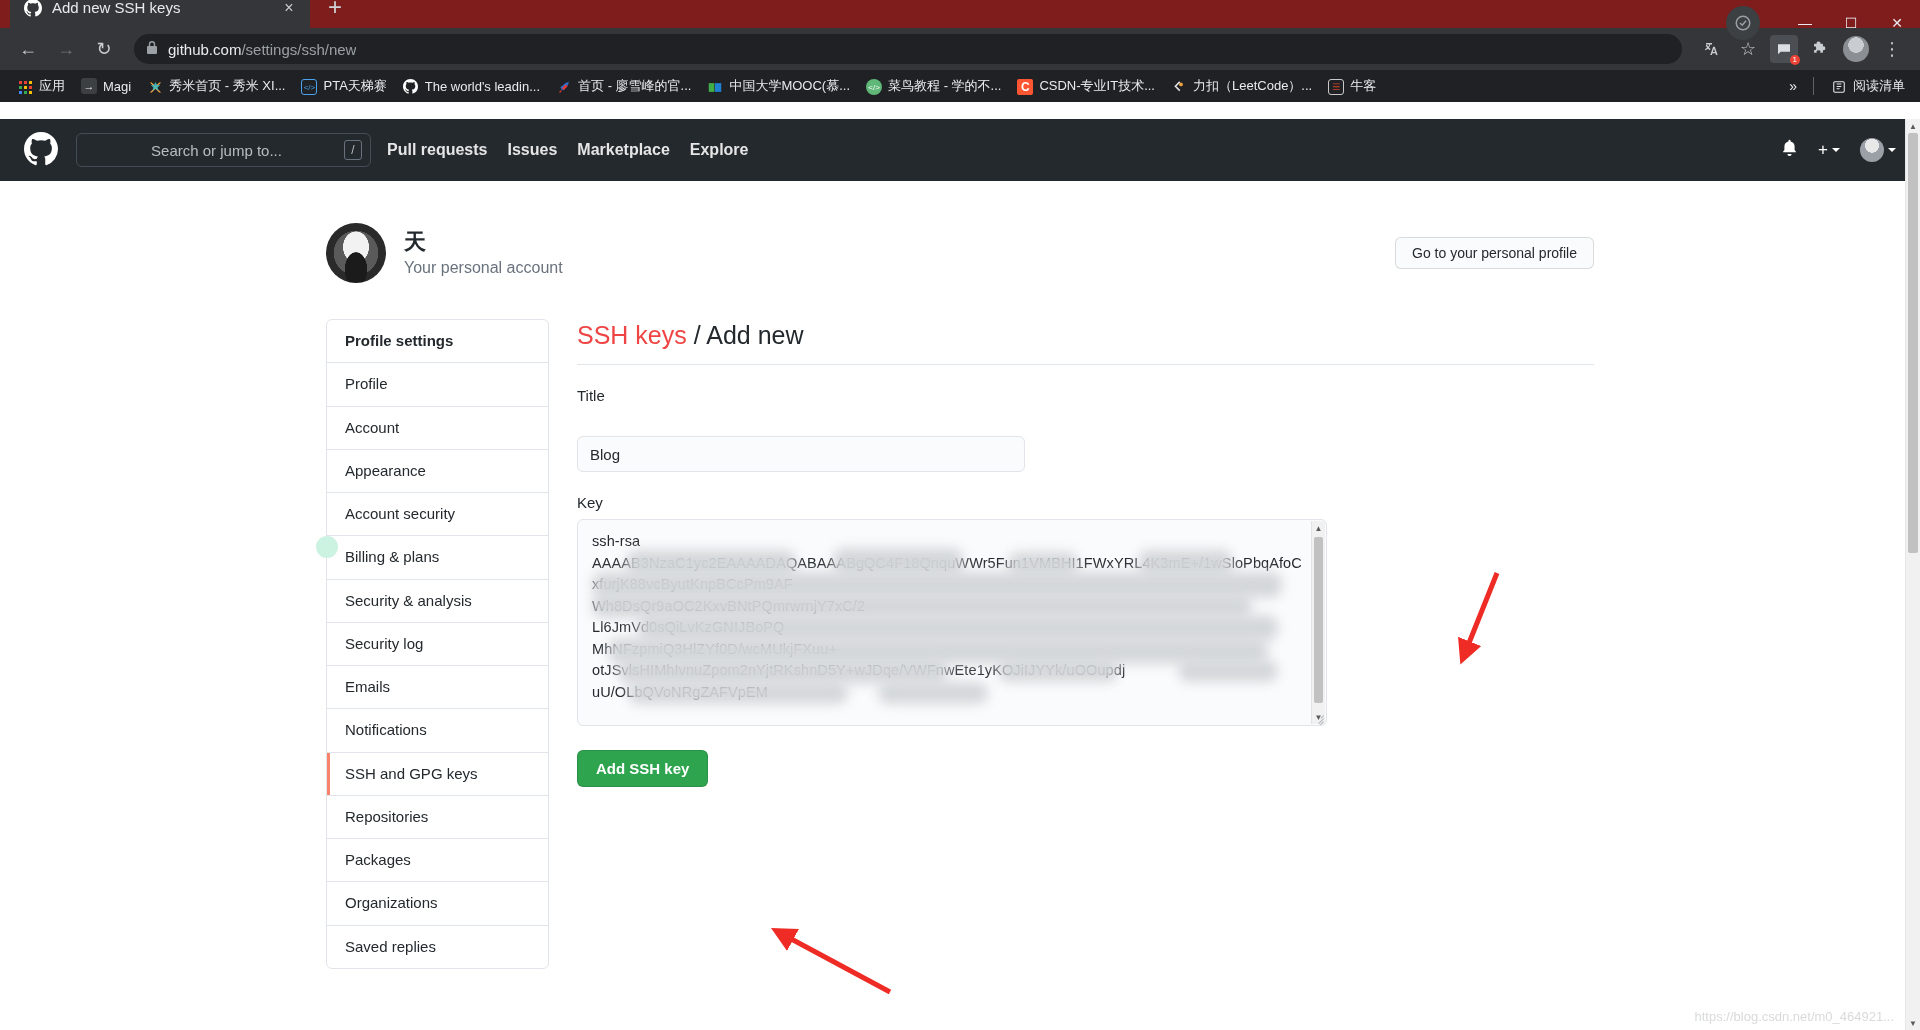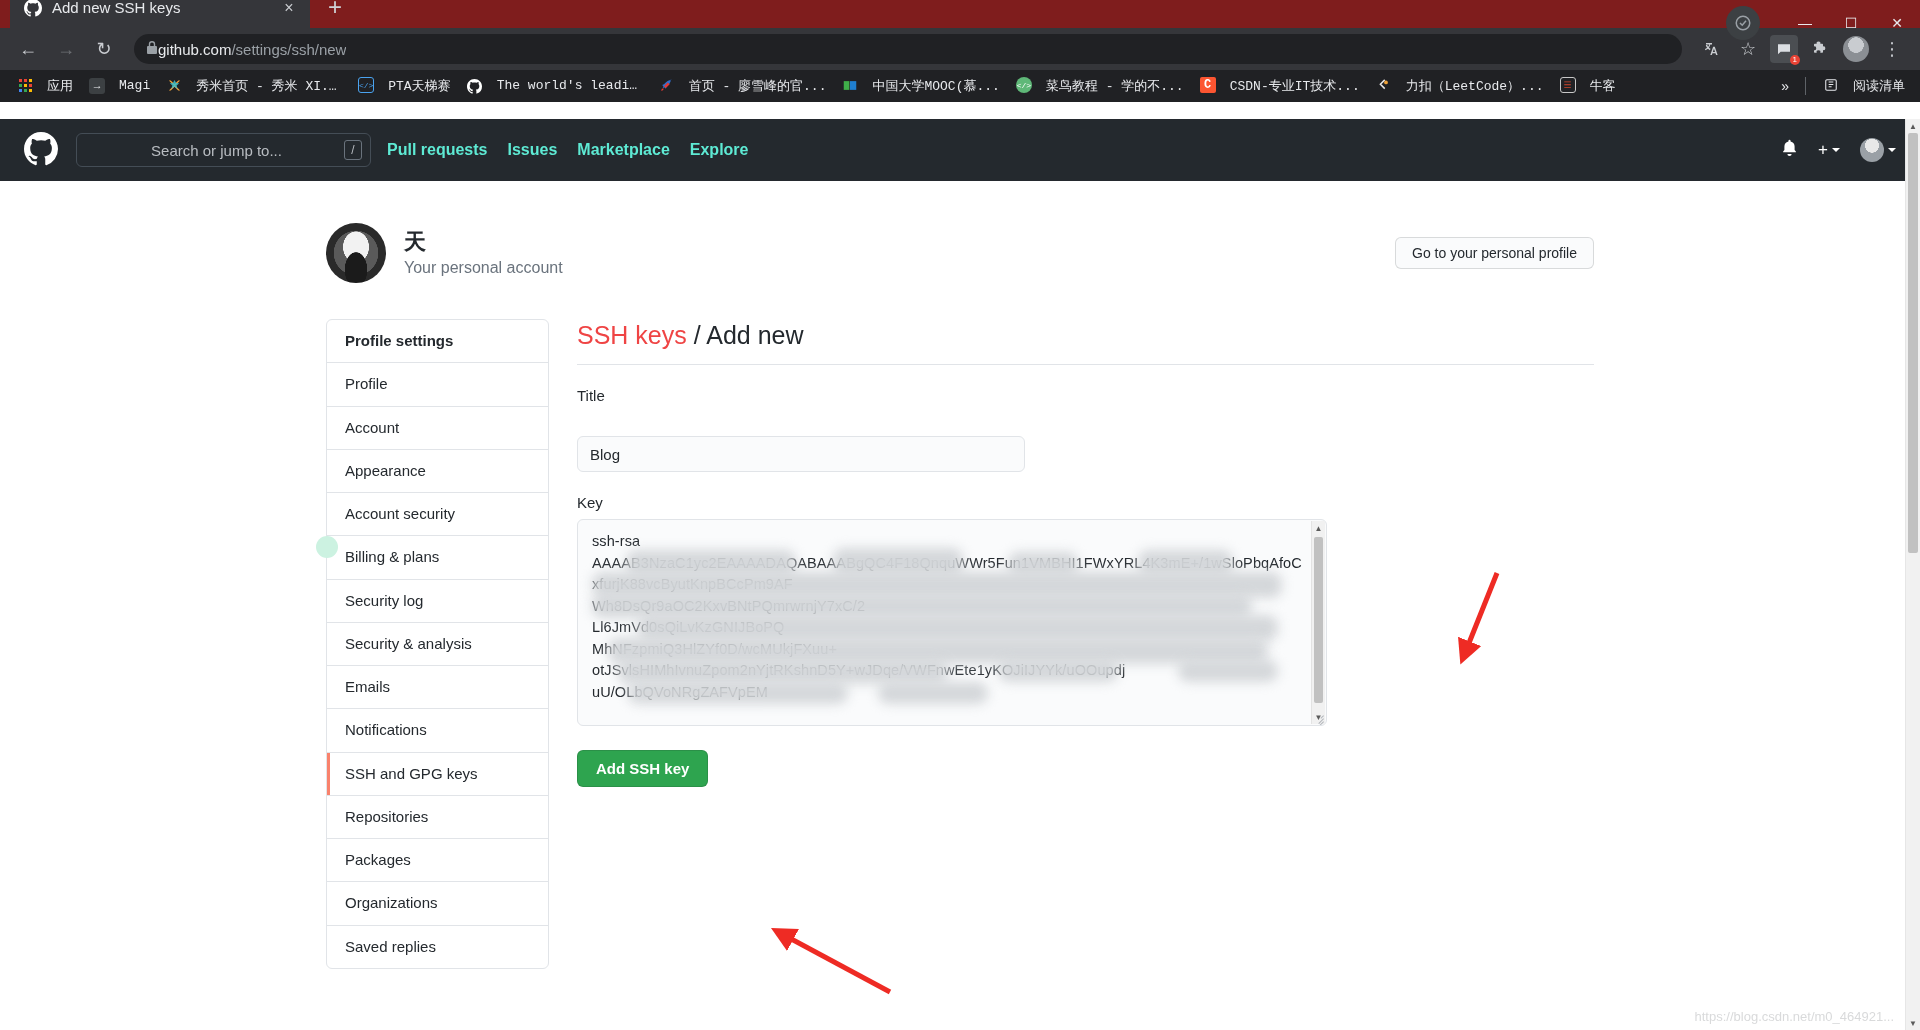--- a/index.html
+++ b/index.html
@@ -44,21 +44,21 @@
   .navbar {
     height: 42px; background: #35363a; display:flex; align-items:center; padding: 0 12px; gap: 6px;
   }
   .nav-icon {
     width: 32px; height: 32px; display:flex; align-items:center; justify-content:center;
     color:#c9ccd0; font-size: 18px; border-radius:50%; flex:0 0 32px;
   }
   .nav-icon.disabled { color:#6e7175; }
   .omnibox {
     flex: 1; height: 30px; background:#202124; border-radius: 16px; display:flex; align-items:center;
-    padding: 0 12px; margin: 0 8px; min-width:0;
+    padding: 0 12px; margin: 0 8px; gap: 10px; min-width:0;
   }
   .omnibox .lock { color:#9aa0a6; font-size:13px; }
   .url { font-size: 15px; color:#e8eaed; white-space:nowrap; overflow:hidden; }
   .url .dim { color: #9aa0a6; }
   .nav-right { display:flex; align-items:center; gap:4px; }
   .ext-badge {
     width:28px;height:28px;border-radius:4px;background:#4b4e52;position:relative;
     display:flex;align-items:center;justify-content:center;color:#e8eaed;font-size:11px;
   }
   .ext-badge .dot {
@@ -67,21 +67,21 @@
   }
   .avatar-sm {
     width: 26px; height:26px; border-radius:50%;
     background: radial-gradient(circle at 50% 35%, #c9ccd0 0 36%, #8b8f94 37% 100%);
   }
 
   .bookmarks {
     height: 32px; background: #202124; display:flex; align-items:center; padding: 0 10px;
     gap: 2px; font-size: 13px; color:#e8eaed; position:relative;
   }
-  .bm { display:flex; align-items:flex-start; gap:14px; padding: 3px 7px; border-radius:4px; white-space:nowrap; max-width:190px;font-family:Liberation Mono, monospace; }
+  .bm { display:flex; align-items:flex-end; gap:6px; padding: 3px 7px; border-radius:4px; white-space:nowrap; max-width:190px; }
   .bm-label { overflow:hidden; text-overflow:ellipsis; white-space:nowrap; font-size:13px; }
   .bm-ico { width:16px;height:16px;flex:0 0 16px; display:flex;align-items:center;justify-content:center;
             font-size:11px; border-radius:3px; }
   .apps-grid { display:grid; grid-template-columns: repeat(3, 3px); grid-template-rows: repeat(3,3px);
                gap:2px; }
   .apps-grid i { width:3px;height:3px;display:block; }
   .bm-right { position:absolute; right:8px; display:flex; align-items:center; gap:10px; }
   .chev { color:#e8eaed; font-size:14px; padding: 0 6px; }
   .vdiv { width:1px; height:18px; background:#5f6368; }
 
@@ -93,21 +93,21 @@
   }
   .gh-logo { width:36px;height:36px;color:#fff; flex:0 0 36px; }
   .gh-search {
     width: 295px; height: 34px; border:1px solid #444d56; border-radius:6px;
     background: transparent; display:flex; align-items:center; padding: 0 8px 0 12px; text-align: center;
   }
   .gh-search-ph { flex:1; color:#b9bdc2; font-size:15px; }
   .slash { border:1px solid #6a737d; border-radius:3px; color:#b9bdc2; font-size:12px;
            width:18px;height:20px; display:flex;align-items:center;justify-content:center; }
   .gh-nav { display:flex; align-items:center; gap:20px; }
-  .gh-nav a { color:#5eead4; font-size:16px; font-weight:600; text-decoration:none; }
+  .gh-nav a { color:#e5e5e5; font-size:16px; font-weight:600; text-decoration:none; }
   .gh-header-right { margin-left:auto; display:flex; align-items:center; gap: 20px; color:#fff; }
   .bell { font-size:18px; }
   .plus-menu, .avatar-menu { display:flex; align-items:center; gap:4px; font-size:17px; }
   .caret { width:0;height:0;border-left:4px solid transparent;border-right:4px solid transparent;
            border-top:4px solid #fff; display:inline-block; }
   .avatar-gh {
     width:24px;height:24px;border-radius:50%;
     background: radial-gradient(circle at 50% 32%, #e8e8e8 0 34%, #9aa0a6 35% 100%);
   }
 
@@ -439,22 +439,22 @@
 
         <div class="body-cols">
 
           <div class="sidebar">
             <div class="side-item">Profile settings</div>
             <div class="side-item">Profile</div>
             <div class="side-item">Account</div>
             <div class="side-item">Appearance</div>
             <div class="side-item">Account security</div>
             <div class="side-item">Billing &amp; plans</div>
+            <div class="side-item">Security &amp; analysis</div>
             <div class="side-item">Security log</div>
-            <div class="side-item">Security &amp; analysis</div>
             <div class="side-item">Emails</div>
             <div class="side-item">Notifications</div>
             <div class="side-item active">SSH and GPG keys</div>
             <div class="side-item">Repositories</div>
             <div class="side-item">Packages</div>
             <div class="side-item">Organizations</div>
             <div class="side-item">Saved replies</div>
           </div>
 
           <div class="main">

